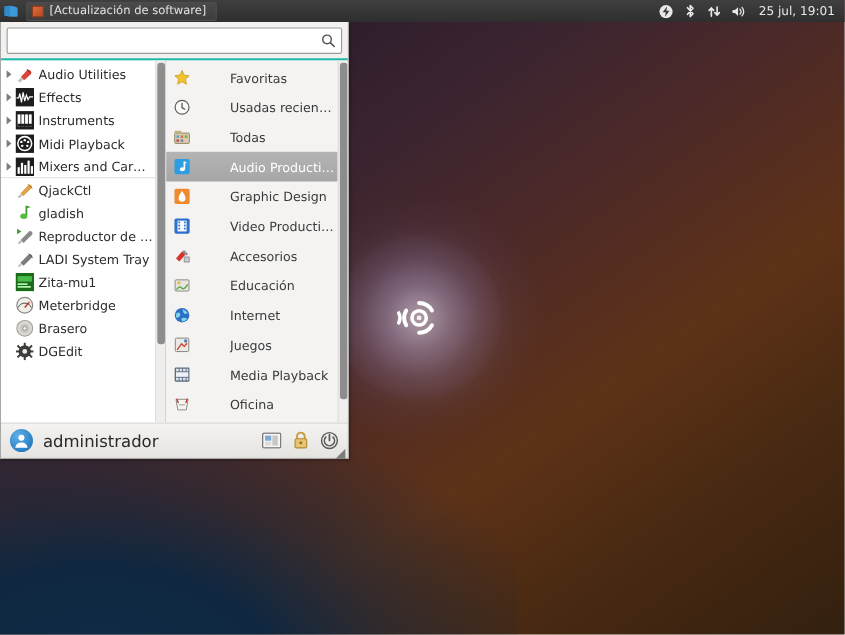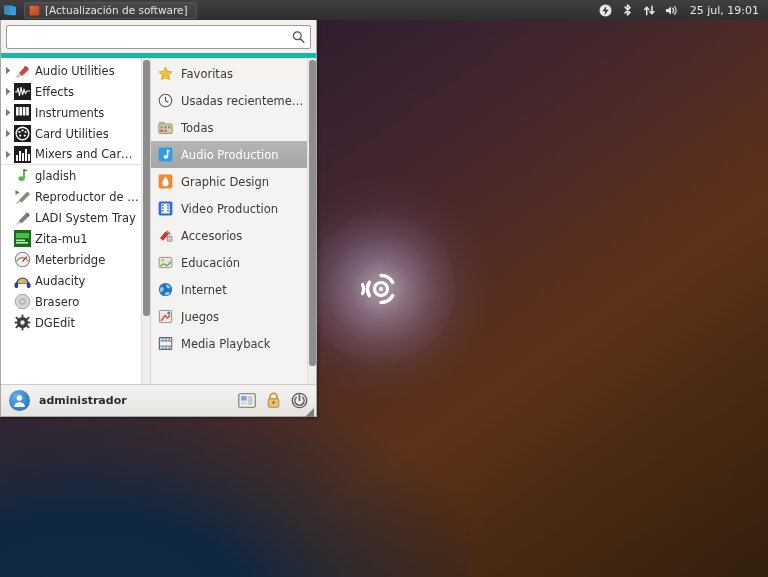--- a/index.html
+++ b/index.html
@@ -172,21 +172,21 @@
     transform: translateY(-50%);
     width: 13px; height: 13px;
     display: flex; align-items: center; justify-content: center;
   }
 
   
   #menu-body {
     flex: 1 1 auto;
     display: flex;
     min-height: 0;
-    border-top: 5px solid #14b8a6;
+    border-top: 2px solid #14b8a6;
   }
 
   .pane {
     position: relative;
     overflow: hidden;
     background: #ffffff;
   }
   #apps-pane {
     width: 150px;
     border-right: 1px solid #d6d4d2;
@@ -234,20 +234,21 @@
     text-overflow: ellipsis;
     white-space: nowrap;
   }
   .row.sep-below { border-bottom: 1px solid #e4e3e1; }
 
   #cats-pane .row {
     height: 27px;
     padding-left: 6px;
     font-size: 11.5px;
     color: #3a3a3a;
+    gap: 28px;
   }
   #cats-pane .row .ricon { margin-right: 7px; }
   #cats-pane .row.selected {
     background: linear-gradient(to bottom, #b4b4b4, #a6a6a6);
     color: #ffffff;
   }
 
   
   .sbar {
     position: absolute;
@@ -279,22 +280,22 @@
     width: 21px; height: 21px;
     border-radius: 50%;
     background: radial-gradient(circle at 35% 30%, #62b0e8, #2a7fc4 70%, #1d6aa8);
     display: flex;
     align-items: center;
     justify-content: center;
     flex: 0 0 auto;
   }
   #user-name {
     margin-left: 9px;
-    font-size: 11px;
-    font-weight: bold;
+    font-size: 15px;
+    font-weight: normal;
     color: #2a2a2a;
     flex: 1 1 auto;
   }
   .footer-btn {
     width: 26px; height: 24px;
     display: flex;
     align-items: center;
     justify-content: center;
     flex: 0 0 auto;
   }
@@ -441,21 +442,21 @@
                 <svg width="17" height="17" viewBox="0 0 17 17">
                   <rect width="17" height="17" fill="#1d1d1d"></rect>
                   <circle cx="8.5" cy="8.5" r="6.3" fill="none" stroke="#fff" stroke-width="1.4"></circle>
                   <circle cx="5.4" cy="7" r="1.1" fill="#fff"></circle>
                   <circle cx="8.5" cy="5.4" r="1.1" fill="#fff"></circle>
                   <circle cx="11.6" cy="7" r="1.1" fill="#fff"></circle>
                   <circle cx="6.2" cy="10.6" r="1.1" fill="#fff"></circle>
                   <circle cx="10.8" cy="10.6" r="1.1" fill="#fff"></circle>
                 </svg>
               </span>
-              <span class="rlabel">Card Utilities</span>
+              <span class="rlabel">Midi Playback</span>
             </div>
             <div class="row sep-below">
               <span class="expander">
                 <svg width="7" height="9" viewBox="0 0 7 9">
                   <path d="M1 0.8 L5.4 4.5 L1 8.2 Z" fill="#7c7c7a"></path>
                 </svg>
               </span>
               <span class="ricon">
                 <svg width="17" height="17" viewBox="0 0 17 17">
                   <rect width="17" height="17" fill="#1d1d1d"></rect>
@@ -465,20 +466,31 @@
                   <rect x="11" y="3" width="2" height="12" fill="#fff"></rect>
                   <rect x="14" y="8" width="2" height="7" fill="#fff"></rect>
                 </svg>
               </span>
               <span class="rlabel">Mixers and Card C...</span>
             </div>
             <div class="row">
               <span class="expander"></span>
               <span class="ricon">
                 <svg width="17" height="17" viewBox="0 0 17 17">
+                  <path d="M2 15 L4.5 12.5 L6 14 L3.5 16 Z" fill="#b9b7b4"></path>
+                  <path d="M4.5 12 L12 4 A2.3 2.3 0 0 1 15 7 L7 14.5 Z" fill="#e0a44c"></path>
+                  <path d="M11.6 3.6 L15.4 7.4" stroke="#9a7030" stroke-width="0.9"></path>
+                </svg>
+              </span>
+              <span class="rlabel">QjackCtl</span>
+            </div>
+            <div class="row">
+              <span class="expander"></span>
+              <span class="ricon">
+                <svg width="17" height="17" viewBox="0 0 17 17">
                   <path d="M10 2 L10 11" stroke="#3f9a30" stroke-width="1.6"></path>
                   <path d="M10 2 Q14 2.6 14 4.6 Q14 2.8 10 4.4" fill="#3f9a30"></path>
                   <ellipse cx="7.6" cy="11.6" rx="3.2" ry="2.4" fill="#55bc42"></ellipse>
                 </svg>
               </span>
               <span class="rlabel">gladish</span>
             </div>
             <div class="row">
               <span class="expander"></span>
               <span class="ricon">
@@ -516,32 +528,20 @@
             <div class="row">
               <span class="expander"></span>
               <span class="ricon">
                 <svg width="17" height="17" viewBox="0 0 17 17">
                   <circle cx="8.5" cy="8.5" r="7.2" fill="#efefe9" stroke="#8c8c86" stroke-width="1.1"></circle>
                   <path d="M2.6 10.5 A6.4 6.4 0 0 1 14.4 10.5" fill="none" stroke="#4a4a44" stroke-width="0.9"></path>
                   <line x1="8.5" y1="10.5" x2="12.8" y2="5.6" stroke="#c03a2b" stroke-width="1.3"></line>
                 </svg>
               </span>
               <span class="rlabel">Meterbridge</span>
-            </div>
-            <div class="row">
-              <span class="expander"></span>
-              <span class="ricon">
-                <svg width="17" height="17" viewBox="0 0 17 17">
-                  <path d="M2 12 A6.5 6.5 0 0 1 15 12 Z" fill="#1f3f9a"></path>
-                  <path d="M3.4 11.5 A5.1 5.1 0 0 1 13.6 11.5 Z" fill="#f0b33a"></path>
-                  <rect x="0.6" y="10.6" width="3.5" height="5.4" rx="1.6" fill="#1f3f9a"></rect>
-                  <rect x="12.9" y="10.6" width="3.5" height="5.4" rx="1.6" fill="#1f3f9a"></rect>
-                </svg>
-              </span>
-              <span class="rlabel">Audacity</span>
             </div>
             <div class="row">
               <span class="expander"></span>
               <span class="ricon">
                 <svg width="17" height="17" viewBox="0 0 17 17">
                   <circle cx="8.5" cy="8.5" r="7.2" fill="#d9d8d3" stroke="#a3a29d" stroke-width="1"></circle>
                   <circle cx="8.5" cy="8.5" r="4" fill="#c3c2bd"></circle>
                   <circle cx="8.5" cy="8.5" r="1.7" fill="#f4f3ef" stroke="#9a9994" stroke-width="0.8"></circle>
                 </svg>
               </span>
@@ -696,20 +696,30 @@
                     <rect x="2" y="10.4" width="2.4" height="2.4"></rect>
                     <rect x="5.2" y="10.4" width="2.4" height="2.4"></rect>
                     <rect x="8.4" y="10.4" width="2.4" height="2.4"></rect>
                     <rect x="11.6" y="10.4" width="1.6" height="2.4"></rect>
                   </g>
                   <rect x="2" y="5.4" width="11.2" height="4.2" fill="#eef2f6"></rect>
                 </svg>
               </span>
               <span class="rlabel">Media Playback</span>
             </div>
+            <div class="row">
+              <span class="ricon">
+                <svg width="15" height="15" viewBox="0 0 15 15">
+                  <path d="M2 3 L13 3 L11.4 12.6 L3.6 12.6 Z" fill="#f6f5f1" stroke="#8e8c87" stroke-width="0.9"></path>
+                  <path d="M2.6 2.6 L4.2 6.4 M12.4 2.6 L10.8 6.4" stroke="#c0392b" stroke-width="1.2"></path>
+                  <rect x="4.6" y="7.4" width="5.8" height="1.2" fill="#b5b3ae"></rect>
+                </svg>
+              </span>
+              <span class="rlabel">Oficina</span>
+            </div>
           </div>
         <div class="sbar">
           <div class="thumb" style="top:2px; height:306px;"></div>
         </div>
       </div>
     </div>
 
     <div id="menu-footer">
       <div id="user-avatar">
         <svg width="15" height="15" viewBox="0 0 15 15">

